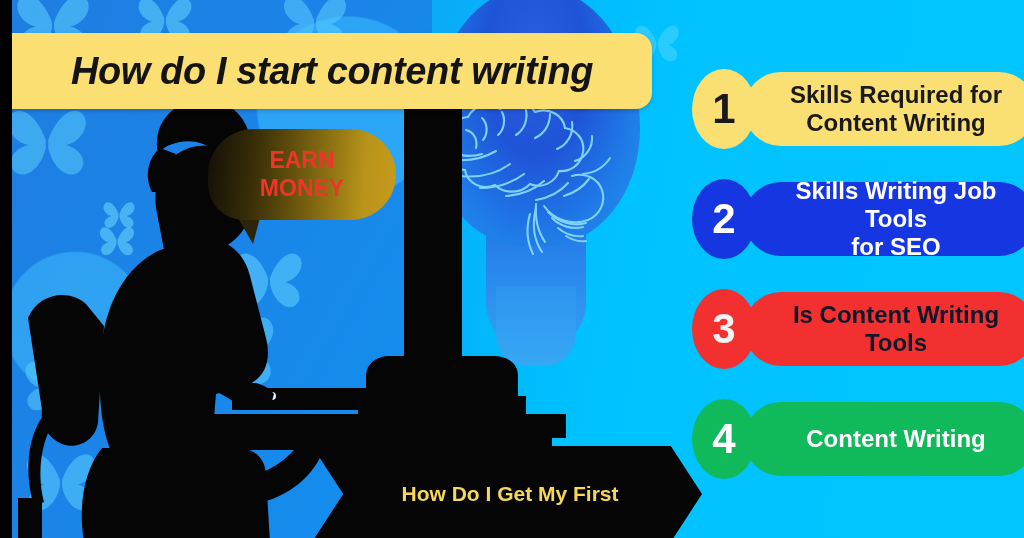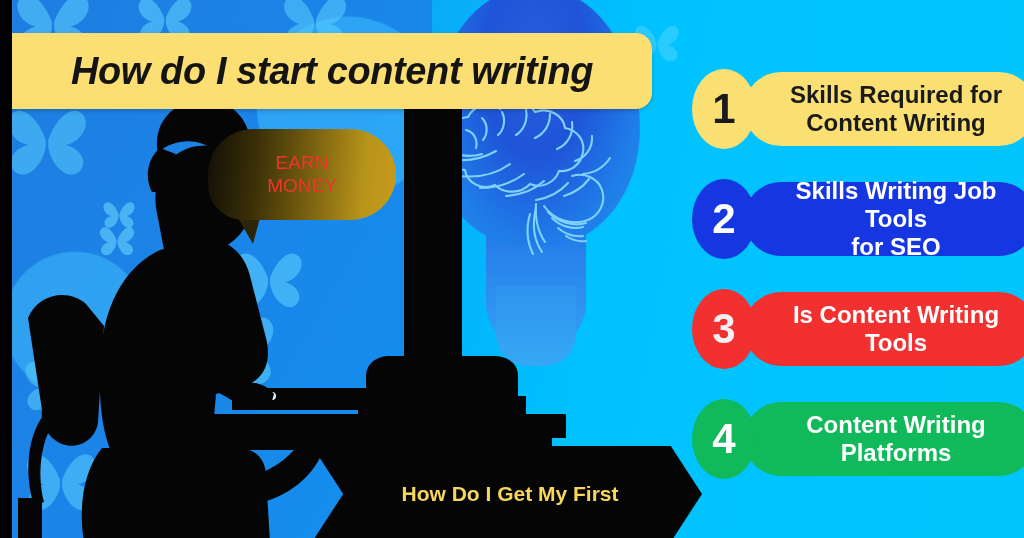--- a/index.html
+++ b/index.html
@@ -120,22 +120,22 @@
     left: 219px; top: 206px;
     width: 0; height: 0;
     border-left: 22px solid transparent;
     border-right: 10px solid transparent;
     border-top: 38px solid #2d250a;
   }
   .bubble-text {
     position: relative;
     z-index: 2;
     color: #F0342A;
-    font-weight: 400;
-    font-size: 19px;
+    font-weight: 700;
+    font-size: 23px;
     line-height: 1.18;
   }
 
   
   .arrow-banner {
     position: absolute;
     left: 300px; top: 446px;
     width: 390px; height: 96px;
     background: #050505;
     -webkit-clip-path: polygon(0% 0%, 92% 0%, 100% 50%, 92% 100%, 0% 100%, 8% 50%);
@@ -409,32 +409,31 @@
         <div class="pill-text" style="color:#FFFFFF;">
           <span>Skills Writing Job Tools</span><br>
           <span>for SEO</span>
         </div>
       </div>
       <div class="num-badge" style="background:#1536E0;color:#FFFFFF;">2</div>
     </div>
 
     <div class="list-item" style="top:220px;">
       <div class="pill" style="background:#F23030;">
-        <div class="pill-text" style="color:#ffffff;">
+        <div class="pill-text" style="color:#0f172a;">
           <span>Is Content Writing</span><br>
           <span>Tools</span>
         </div>
       </div>
       <div class="num-badge" style="background:#F23030;color:#F2F2F2;">3</div>
     </div>
 
     <div class="list-item" style="top:330px;">
       <div class="pill" style="background:#10B95A;">
         <div class="pill-text" style="color:#FFFFFF;">
           <span>Content Writing</span><br>
-          <span>Platforms</span>
         </div>
       </div>
       <div class="num-badge" style="background:#10B95A;color:#FFFFFF;">4</div>
     </div>
 
   </div>
 </div>
 
 </body></html>

